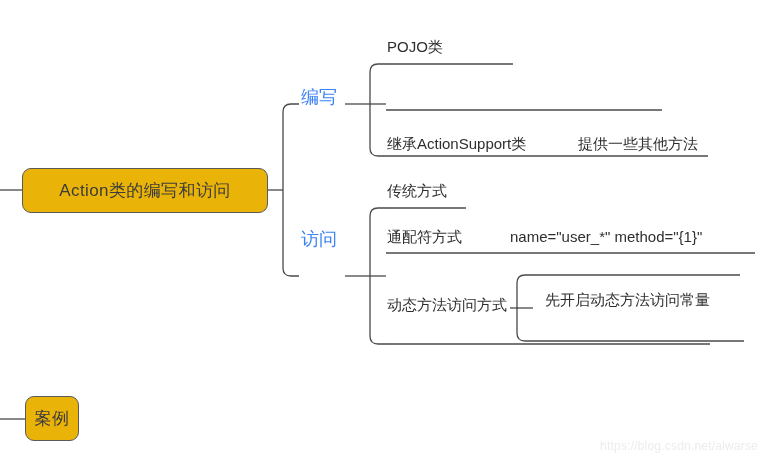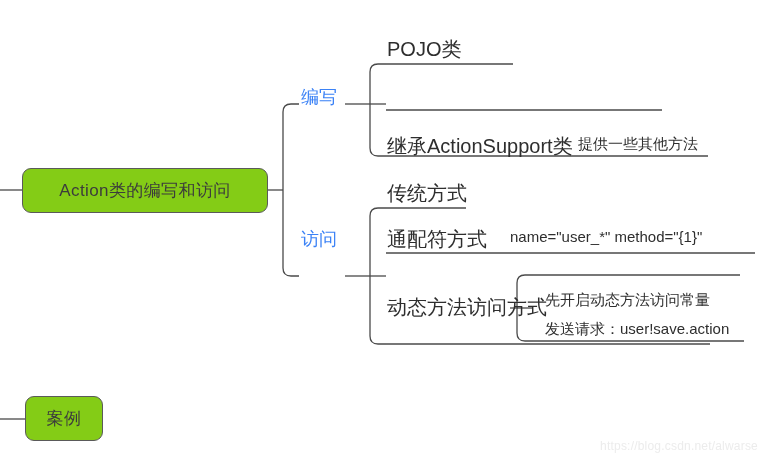--- a/index.html
+++ b/index.html
@@ -19,57 +19,57 @@
     position: absolute;
     left: 0;
     top: 0;
     width: 772px;
     height: 461px;
     pointer-events: none;
   }
   .node-box {
     position: absolute;
     box-sizing: border-box;
-    background: #84cc16;
+    background: #eab308;
     border: 1.6px solid #5a5a5a;
     border-radius: 9px;
     display: flex;
     align-items: center;
     justify-content: center;
     color: #3c3c3c;
     letter-spacing: 0.4px;
   }
   #root-node {
     left: 22px;
     top: 168px;
     width: 246px;
     height: 45px;
     font-size: 17px;
   }
   #case-node {
     left: 25px;
     top: 396px;
-    width: 78px;
+    width: 54px;
     height: 45px;
     font-size: 17px;
   }
   .leaf {
     position: absolute;
     color: #2e2e2e;
     white-space: nowrap;
     line-height: 1;
   }
   .branch-label {
     position: absolute;
     color: #3b82f6;
     white-space: nowrap;
     font-size: 18px;
     line-height: 1;
   }
-  .lv2 { font-size: 20px; }
+  .lv2 { font-size: 15px; }
   .lv3 { font-size: 15px; text-align: center; }
   #watermark {
     position: absolute;
     right: 14px;
     bottom: 8px;
     font-size: 12px;
     color: #ececec;
     white-space: nowrap;
     letter-spacing: 0.2px;
   }
@@ -135,17 +135,16 @@
   <div class="leaf lv2" style="left:387px; top:183px;">传统方式</div>
 
   <div class="leaf lv2" style="left:387px; top:229px;">通配符方式</div>
 
   <div class="leaf lv3" style="left:510px; top:229px;">name="user_*" method="{1}"</div>
 
   <div class="leaf lv2" style="left:387px; top:297px;">动态方法访问方式</div>
 
   <div class="leaf lv3" style="left:545px; top:272px;margin-top:20px;">先开启动态方法访问常量</div>
 
-  <div class="leaf lv3" style="left:545px; top:321px;">发送请求：user!save.action</div>
 
   <div id="watermark">https://blog.csdn.net/alwarse</div>
 
 </div>
 
 </body></html>

